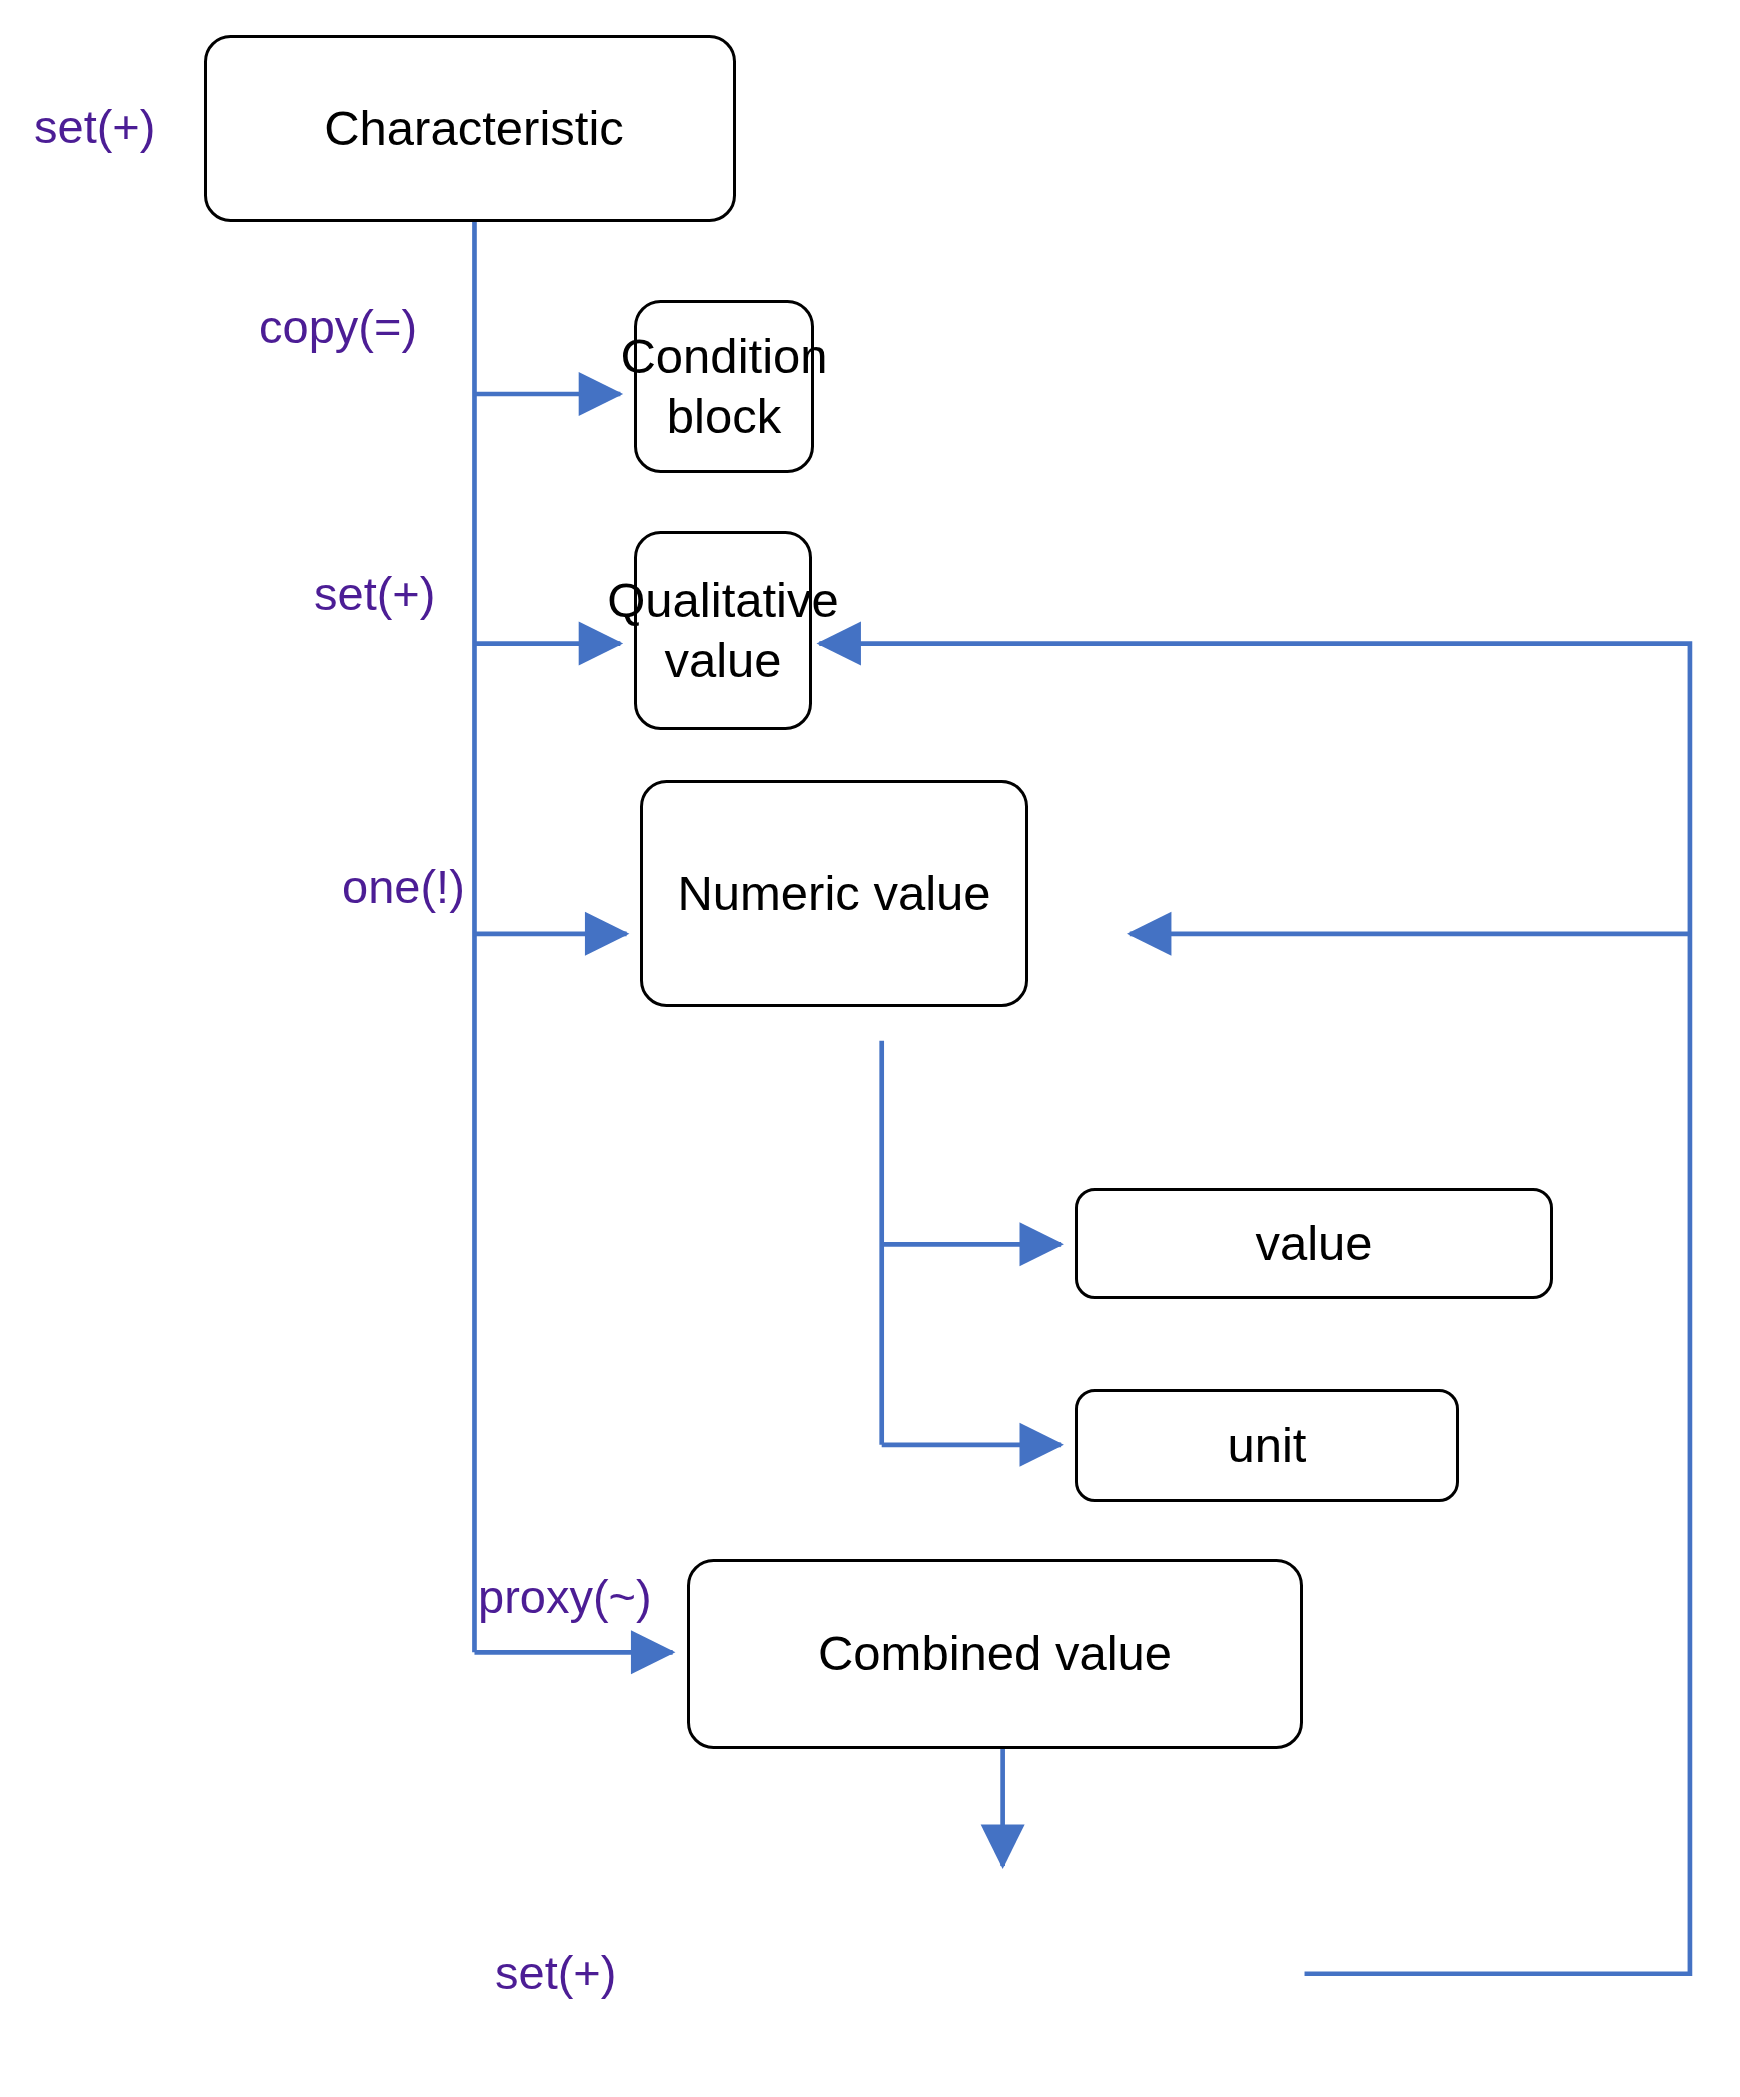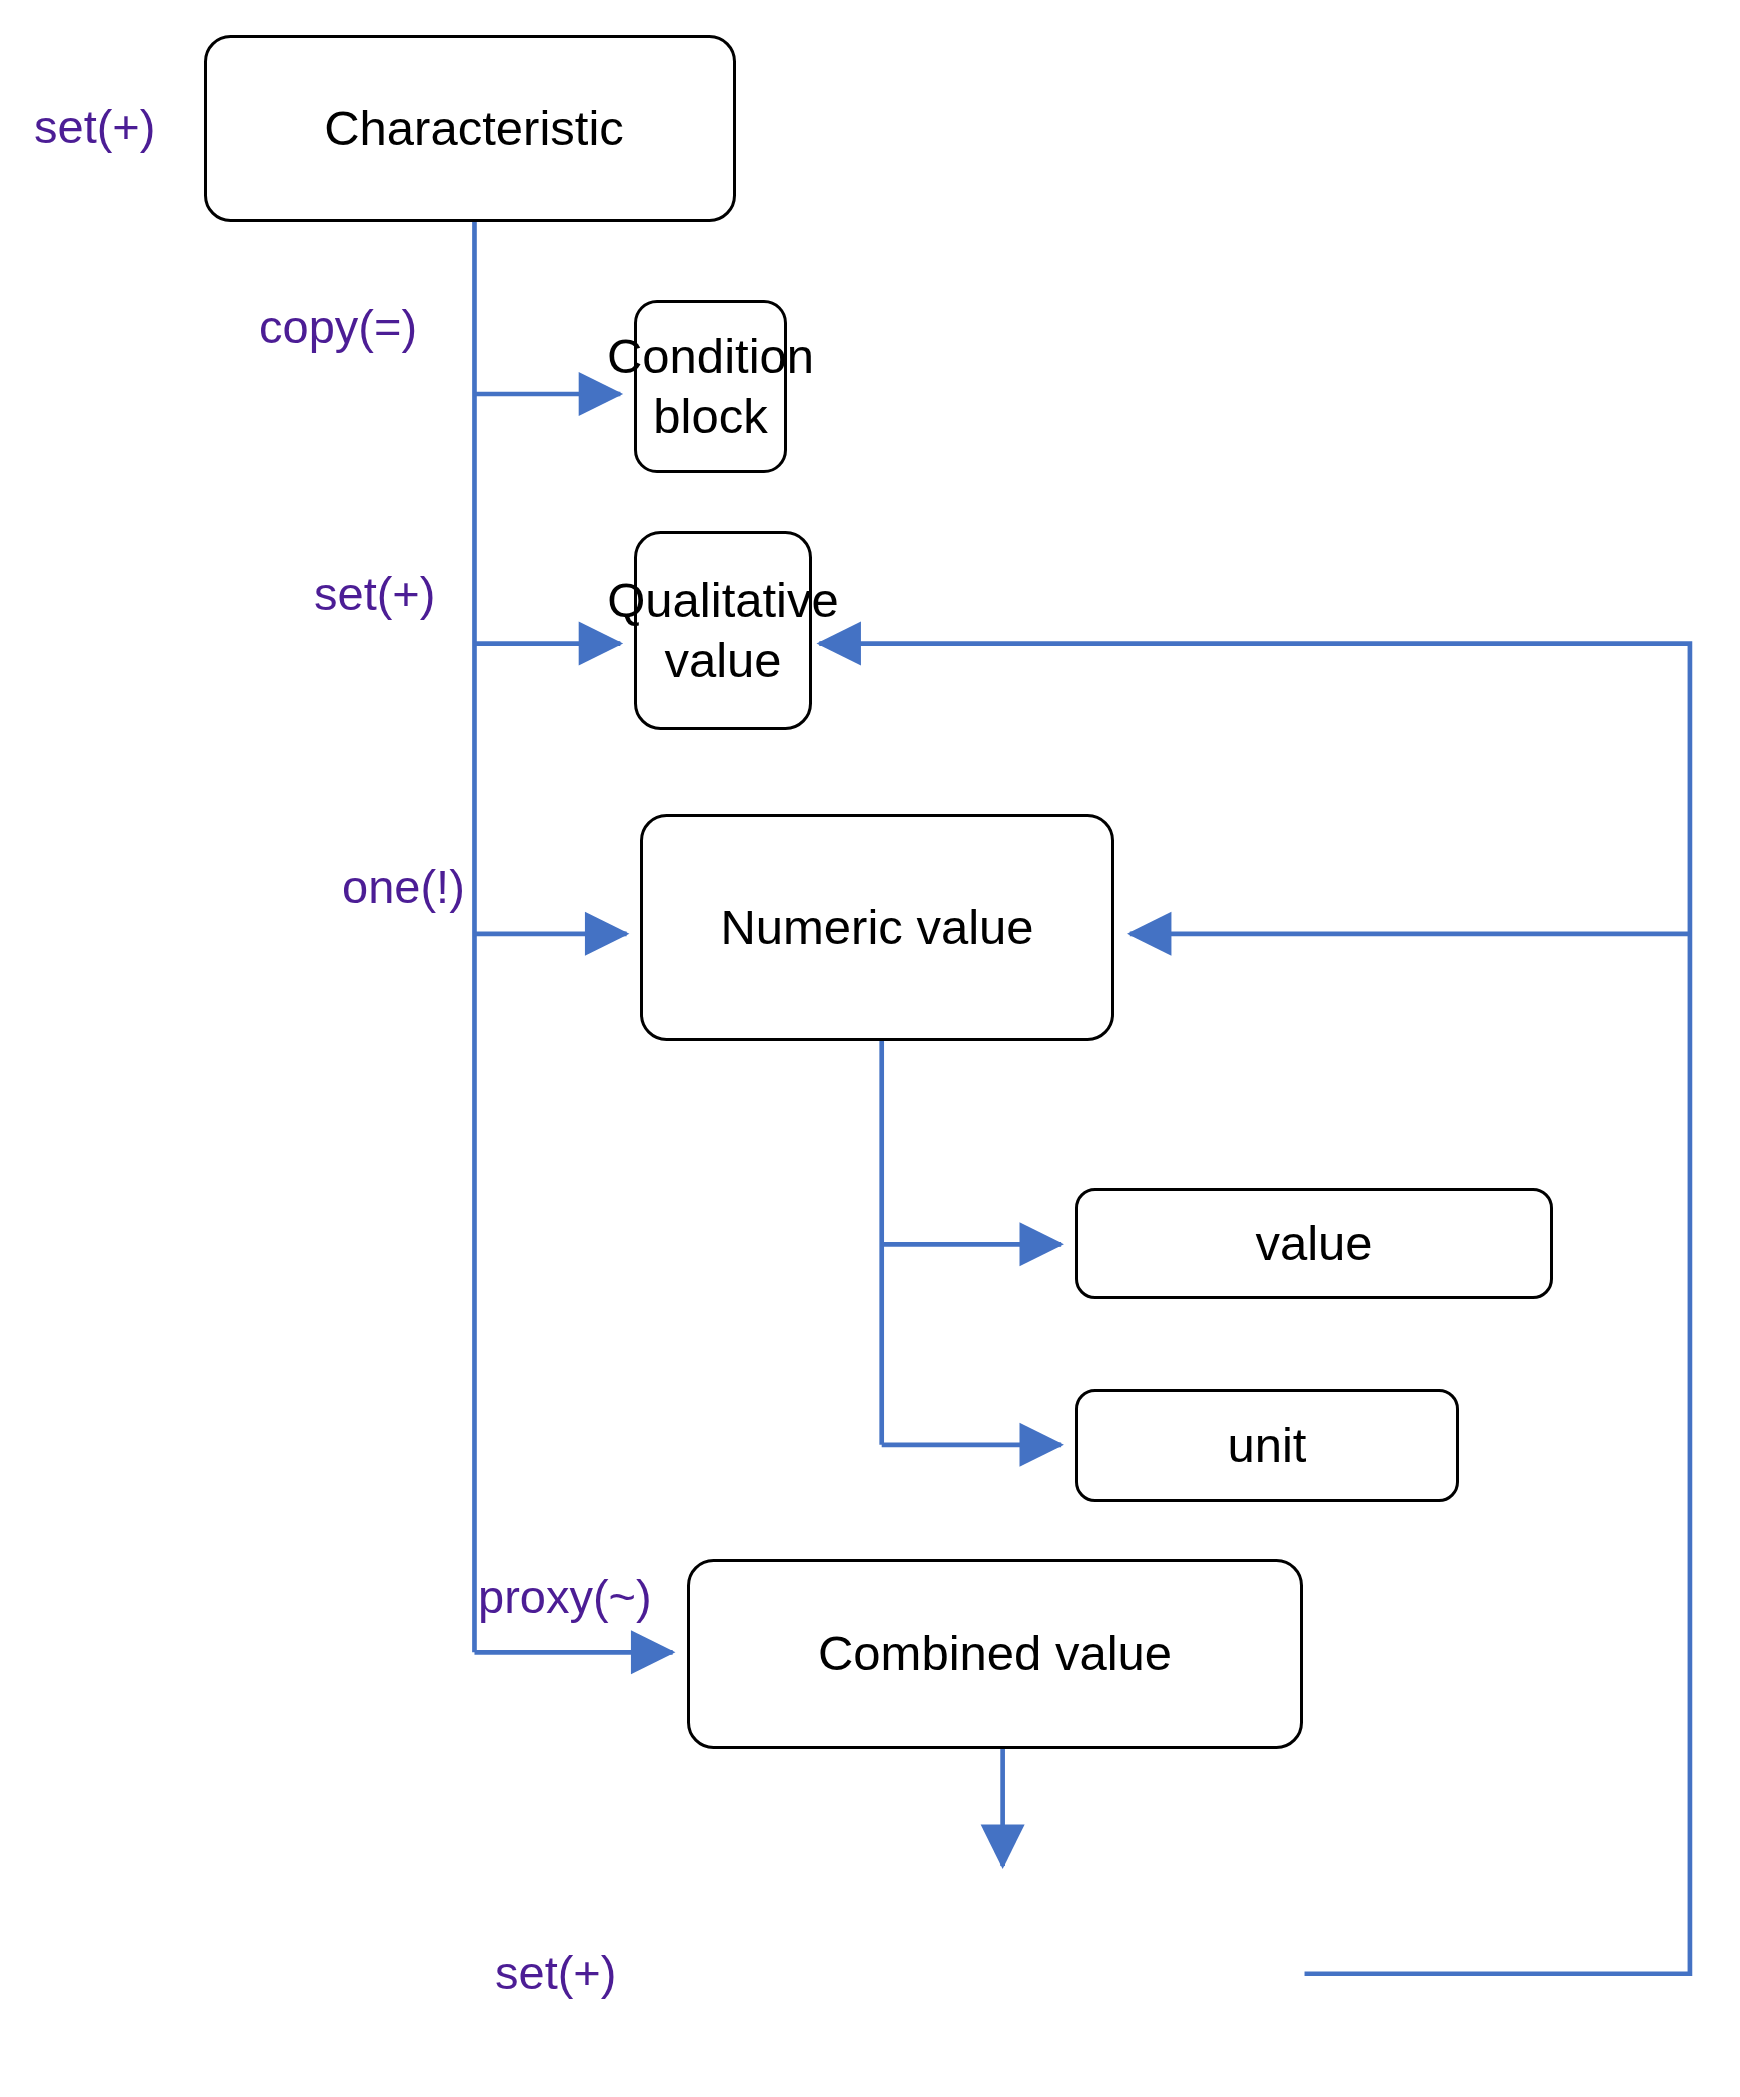--- a/index.html
+++ b/index.html
@@ -88,35 +88,35 @@
 
     <path d="M 1672 2530 L 2166 2530 L 2166 825 L 1050 825" stroke="#4472C4" stroke-width="6" fill="none" marker-end="url(#arrowL)"></path>
 
     <path d="M 2166 1197 L 1448 1197" stroke="#4472C4" stroke-width="6" fill="none" marker-end="url(#arrowL)"></path>
   </svg>
 
   <div class="node" style="left:204px; top:35px; width:532px; height:187px;padding-left:8px;">
     <span>Characteristic</span>
   </div>
 
-  <div class="node" style="left:634px; top:300px; width:153px; height:173px;border-radius:23px;">
+  <div class="node" style="left:634px; top:300px; width:180px; height:173px;">
     <span style="display:block;">
       <span style="display:block;">Condition</span>
       <span style="display:block;">block</span>
     </span>
   </div>
 
   <div class="node" style="left:634px; top:531px; width:178px; height:199px;">
     <span style="display:block;">
       <span style="display:block;">Qualitative</span>
       <span style="display:block;">value</span>
     </span>
   </div>
 
-  <div class="node" style="left:640px; top:814px; width:474px; height:227px;">
+  <div class="node" style="left:640px; top:780px; width:388px; height:227px;">
     <span>Numeric value</span>
   </div>
 
   <div class="node" style="left:1075px; top:1188px; width:478px; height:111px; border-radius:20px;">
     <span>value</span>
   </div>
 
   <div class="node" style="left:1075px; top:1389px; width:384px; height:113px; border-radius:20px;">
     <span>unit</span>
   </div>

